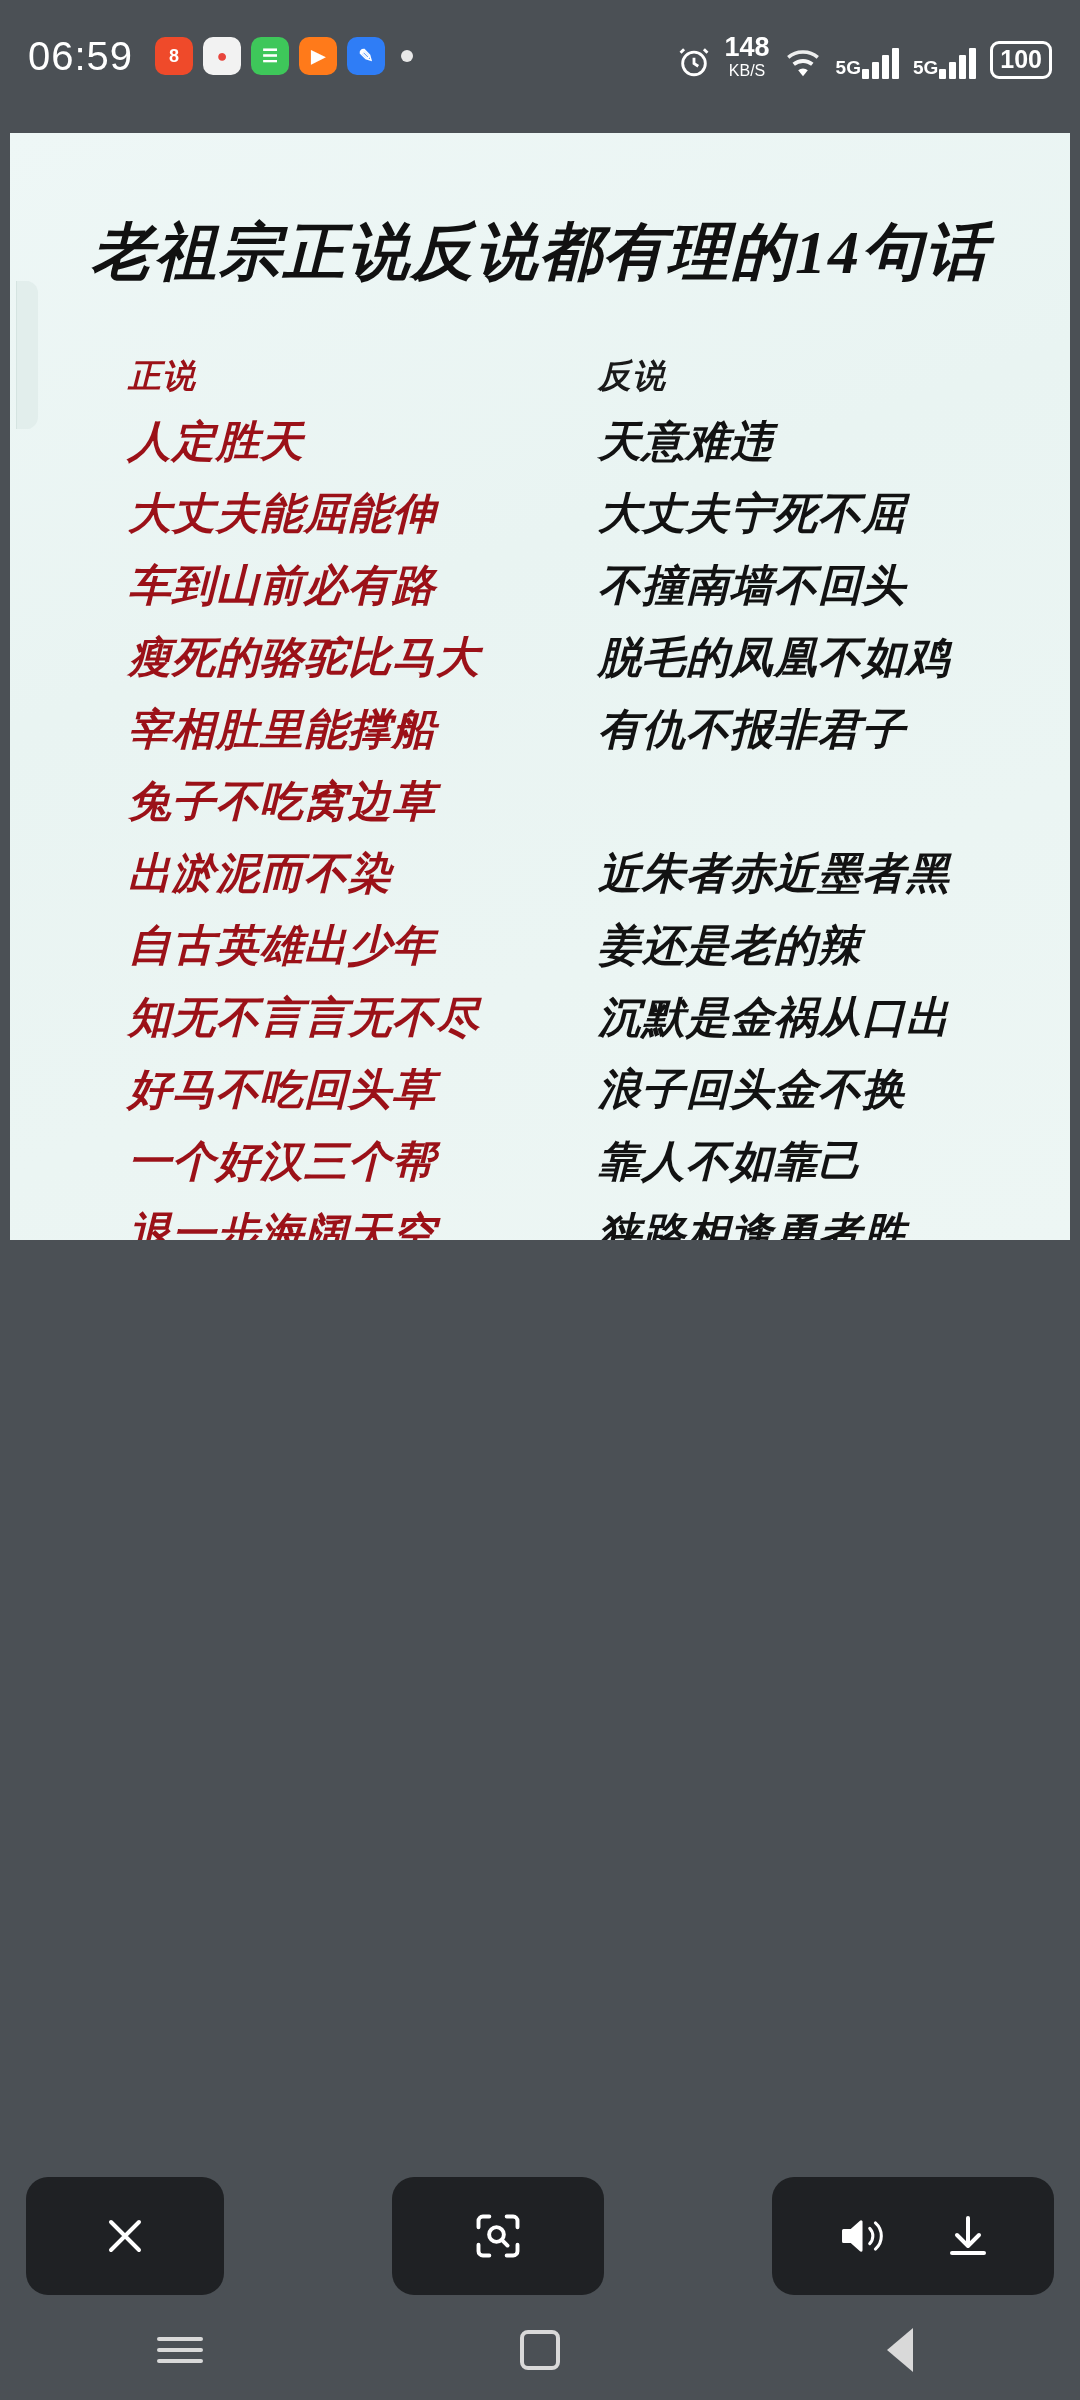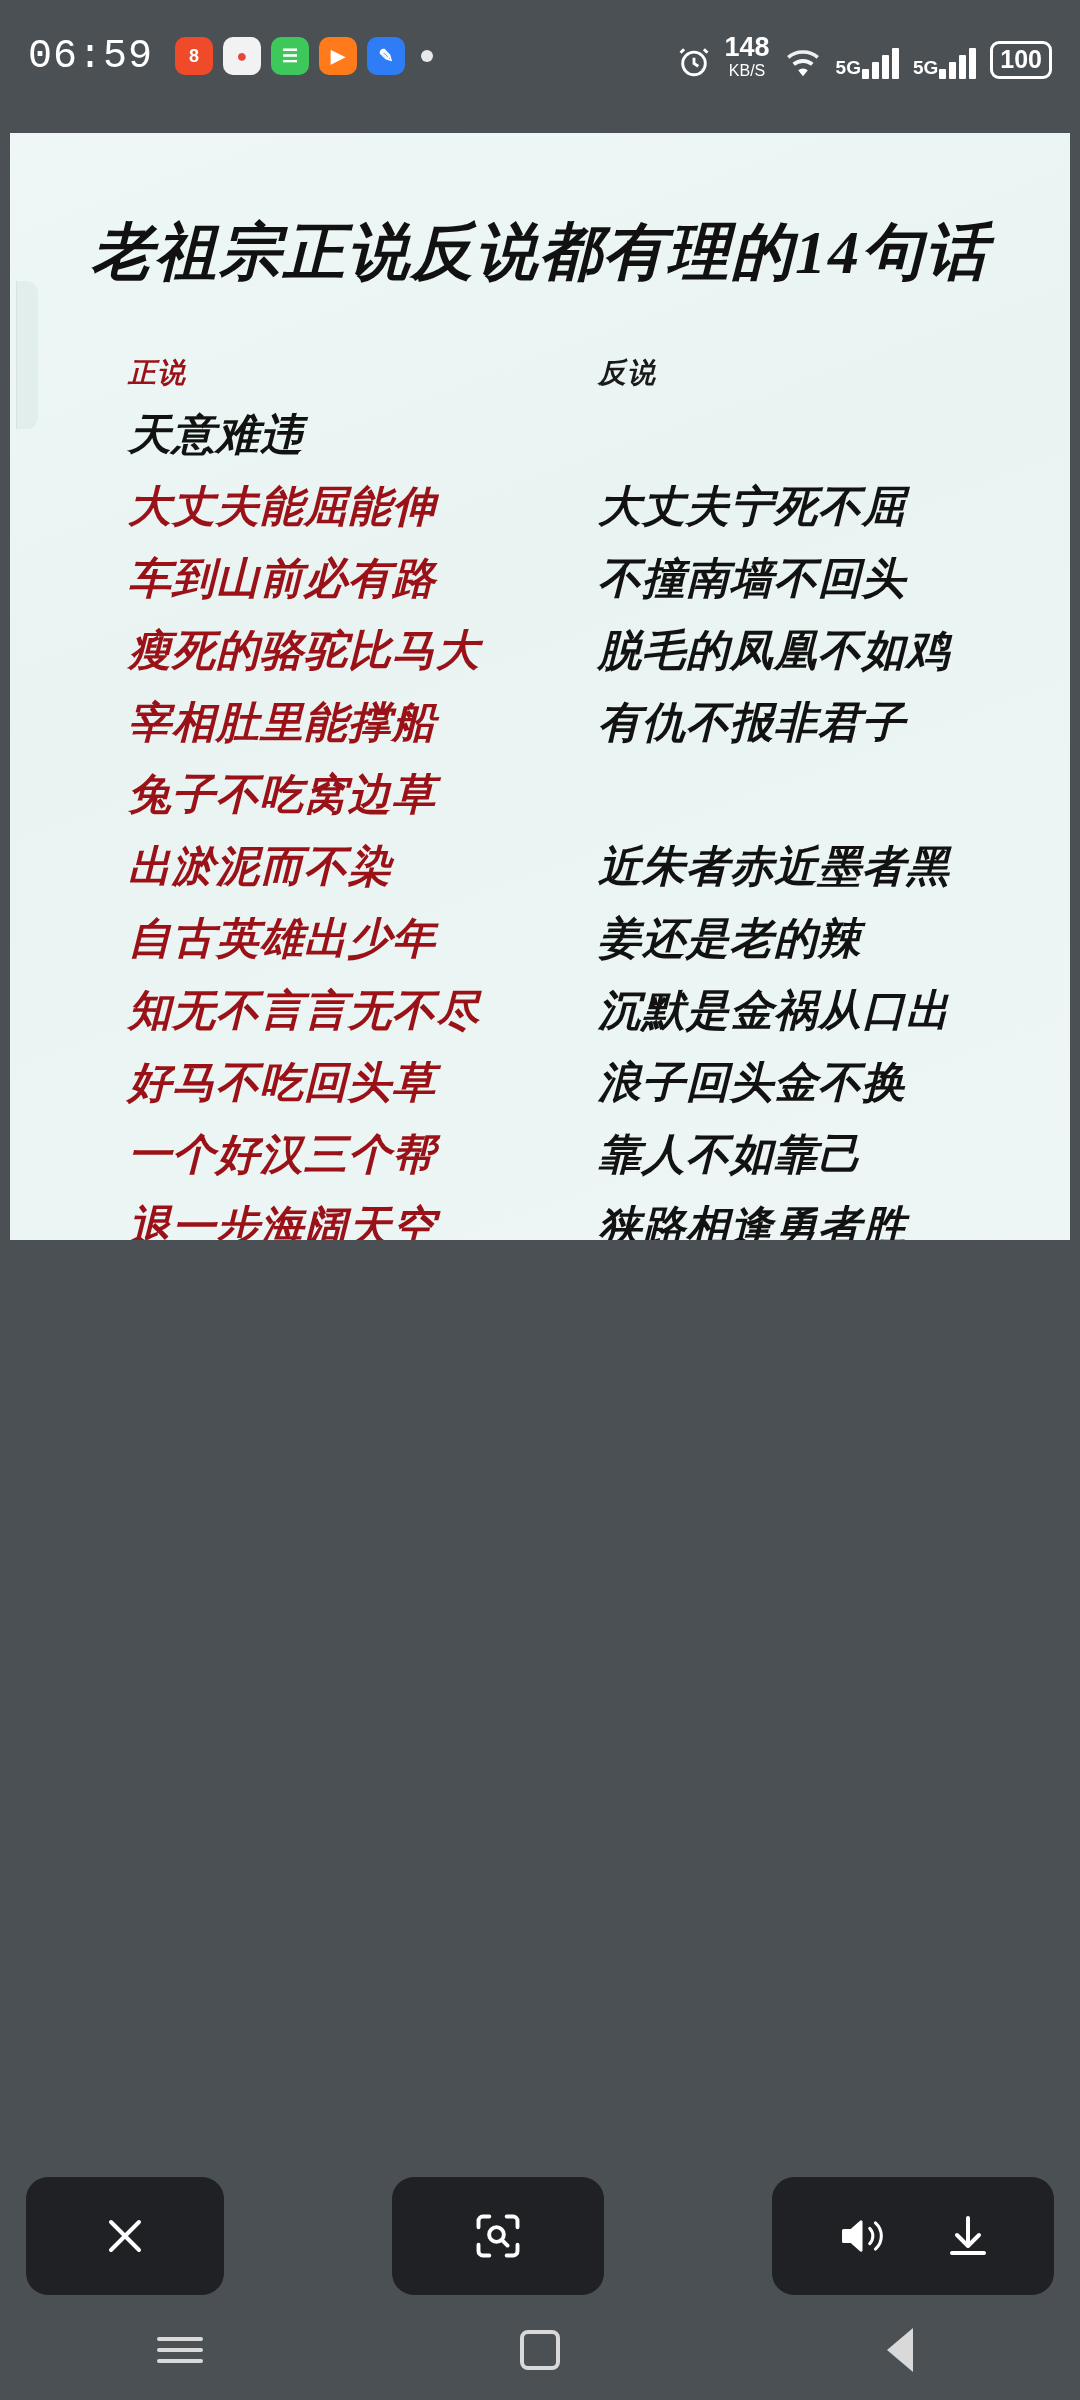--- a/index.html
+++ b/index.html
@@ -18,21 +18,21 @@
   
   .statusbar {
     position: absolute; top: 0; left: 0;
     width: 1080px; height: 112px;
     display: flex; align-items: center;
     padding: 0 28px;
     color: #ffffff;
   }
   .clock {
     font-size: 40px; letter-spacing: 1px;
-    font-family: Liberation Mono, monospace;
+    font-family: Liberation Sans, sans-serif;
     margin-right: 22px;
   }
   .app-icons { display: flex; align-items: center; gap: 10px; }
   .app-icon {
     width: 38px; height: 38px; border-radius: 10px;
     display: flex; align-items: center; justify-content: center;
     font-size: 18px; color: #fff; font-weight: bold;
     overflow: hidden; position: relative;
   }
   .dot-icon { width: 12px; height: 12px; border-radius: 50%; background: #e8e8e8; margin-left: 6px;}
@@ -94,21 +94,21 @@
   }
   .col-a, .col-b {
     font-family: "Liberation Serif", serif;
     font-weight: bold;
     font-style: italic;
     letter-spacing: 1px;
     white-space: nowrap;
   }
   .col-a { width: 470px; color: #9b1118; font-size: 43px; }
   .col-b { color: #121212; font-size: 43px; }
-  .row.head .col-a, .row.head .col-b { font-size: 28px; }
+  .row.head .col-a, .row.head .col-b { font-size: 33px; }
   .row.head .col-b { color: #1a1a1a; }
 
   
   .actionbar {
     position: absolute;
     left: 26px; top: 2177px;
     width: 1028px; height: 118px;
     display: flex; align-items: center; gap: 18px;
   }
   .act {
@@ -212,20 +212,21 @@
   <div class="card">
     <h1 class="poster-title">老祖宗正说反说都有理的14句话</h1>
 
     <div class="table">
       <div class="row head">
         <div class="col-a">正说</div>
         <div class="col-b">反说</div>
       </div>
 
       <div class="row">
+        <div class="col-a">人定胜天</div>
         <div class="col-b">天意难违</div>
       </div>
       <div class="row">
         <div class="col-a">大丈夫能屈能伸</div>
         <div class="col-b">大丈夫宁死不屈</div>
       </div>
       <div class="row">
         <div class="col-a">车到山前必有路</div>
         <div class="col-b">不撞南墙不回头</div>
       </div>

